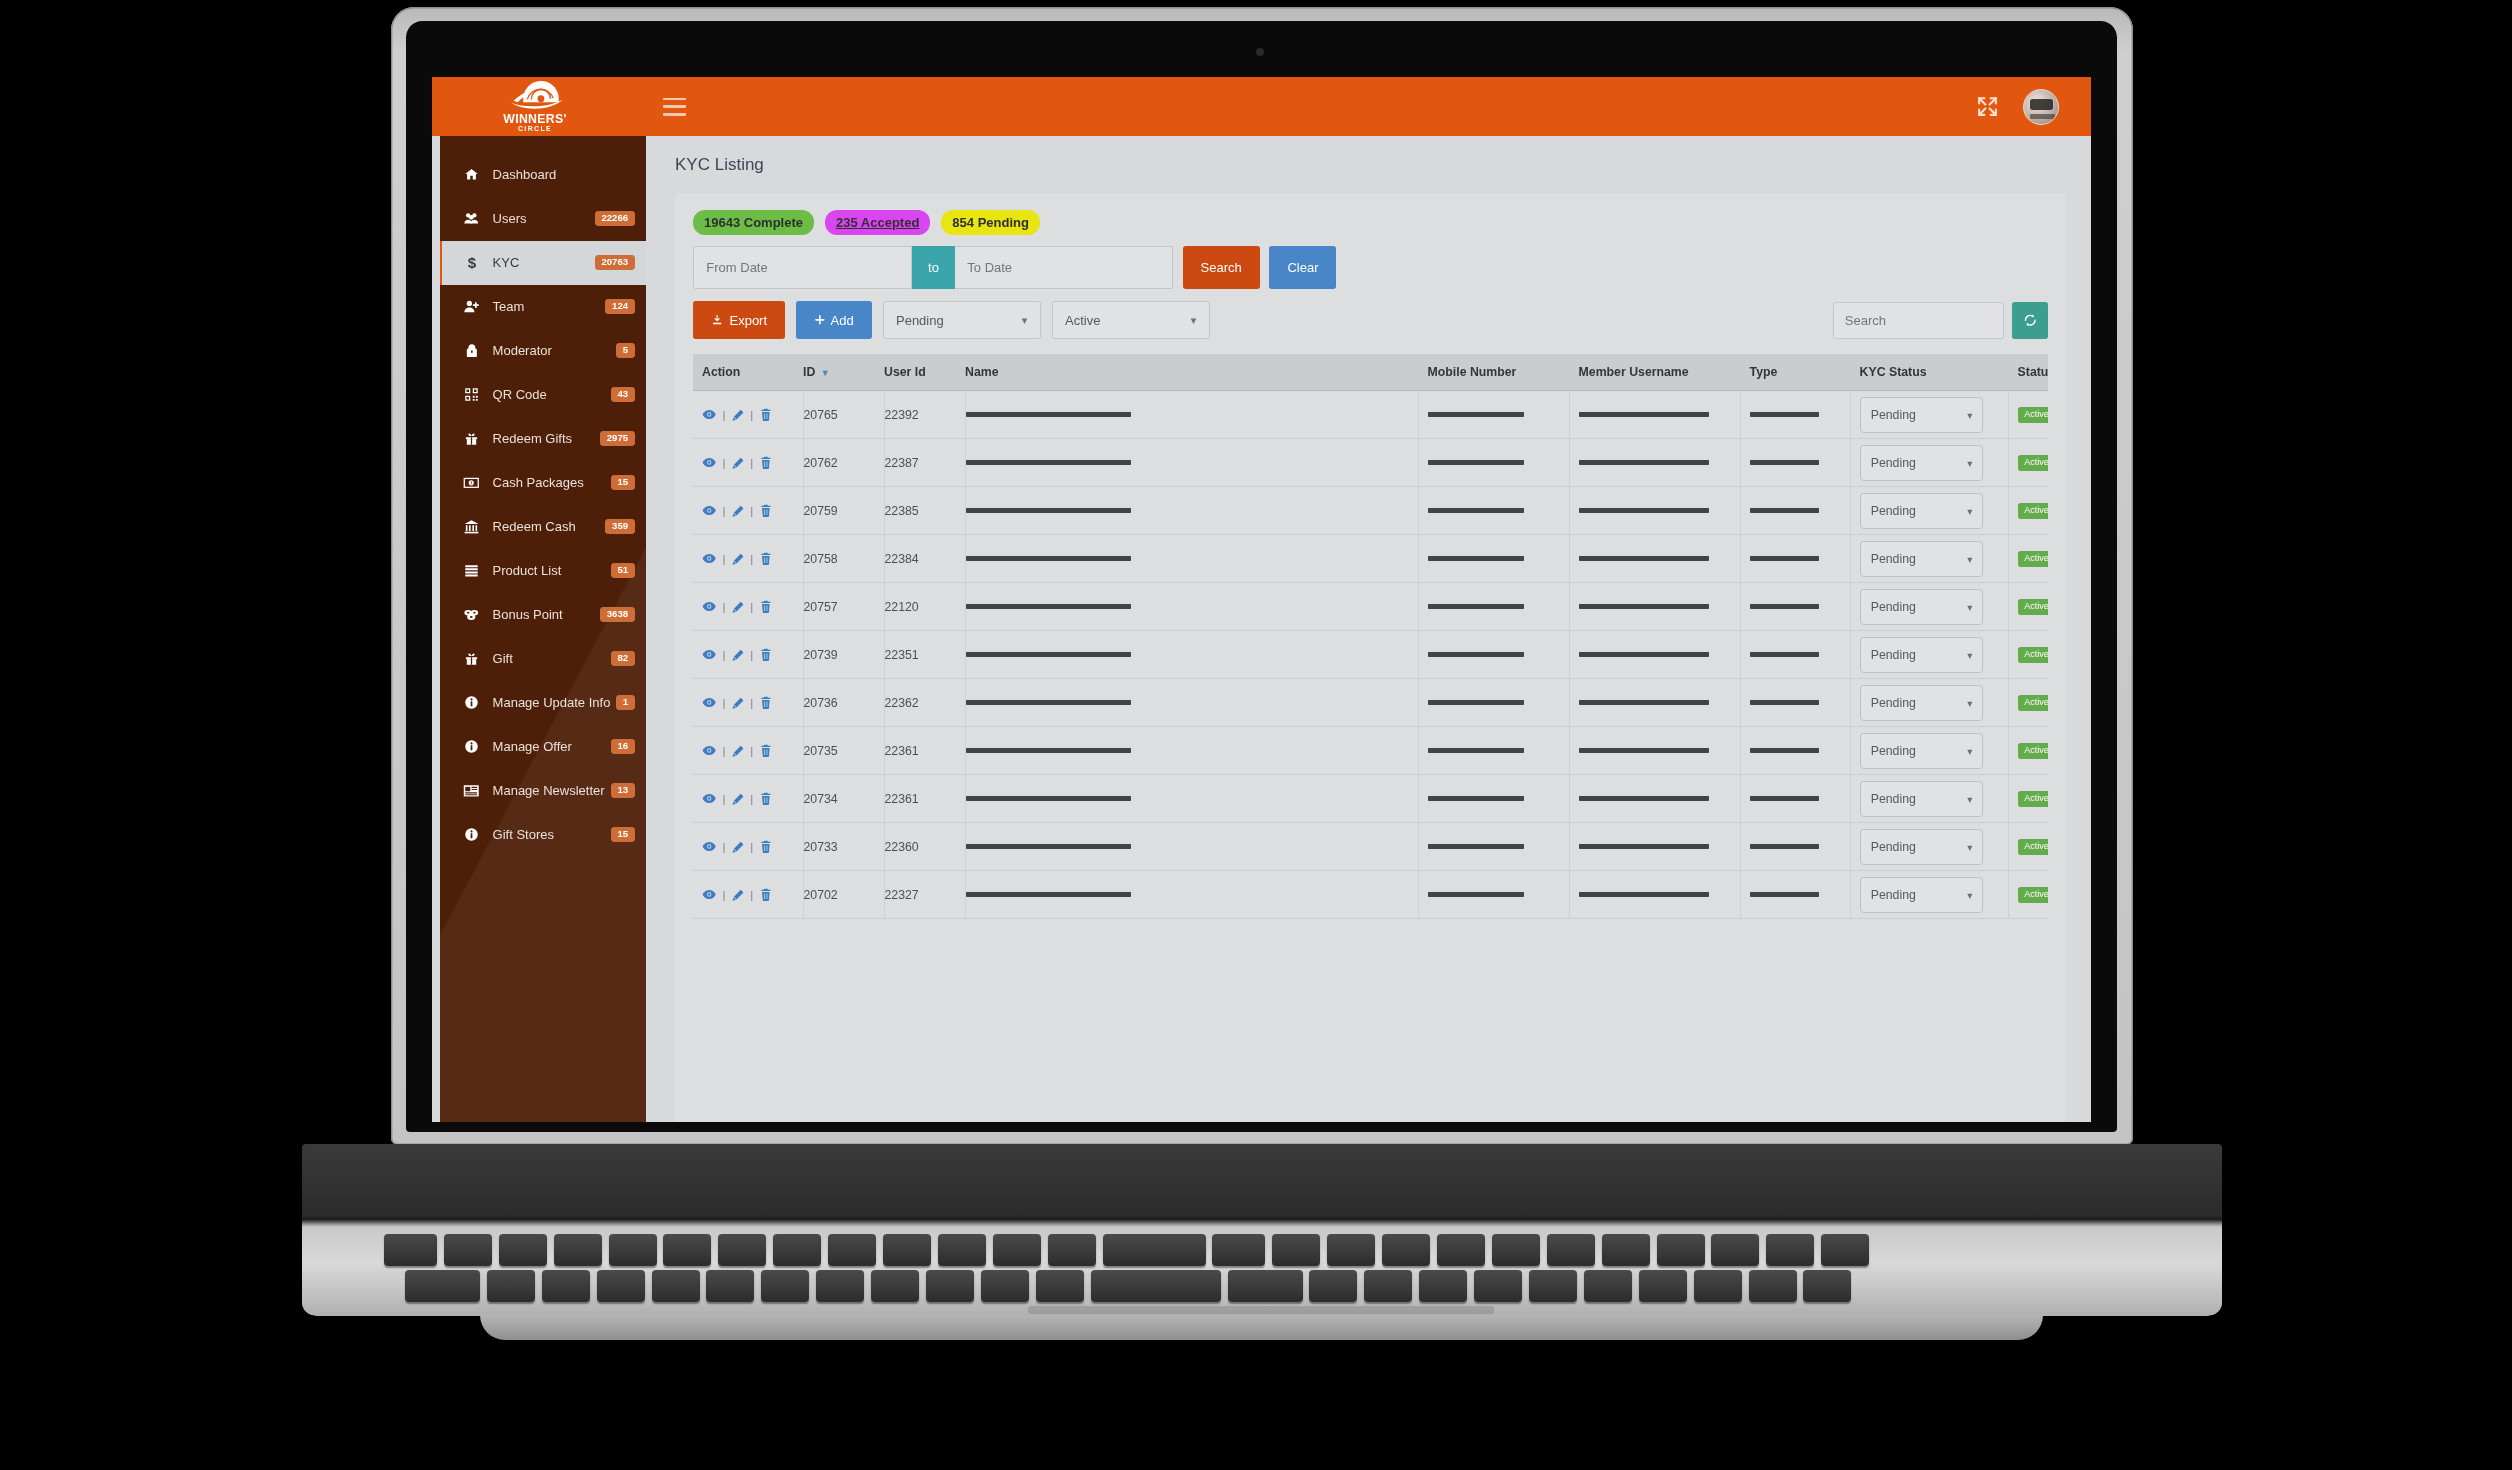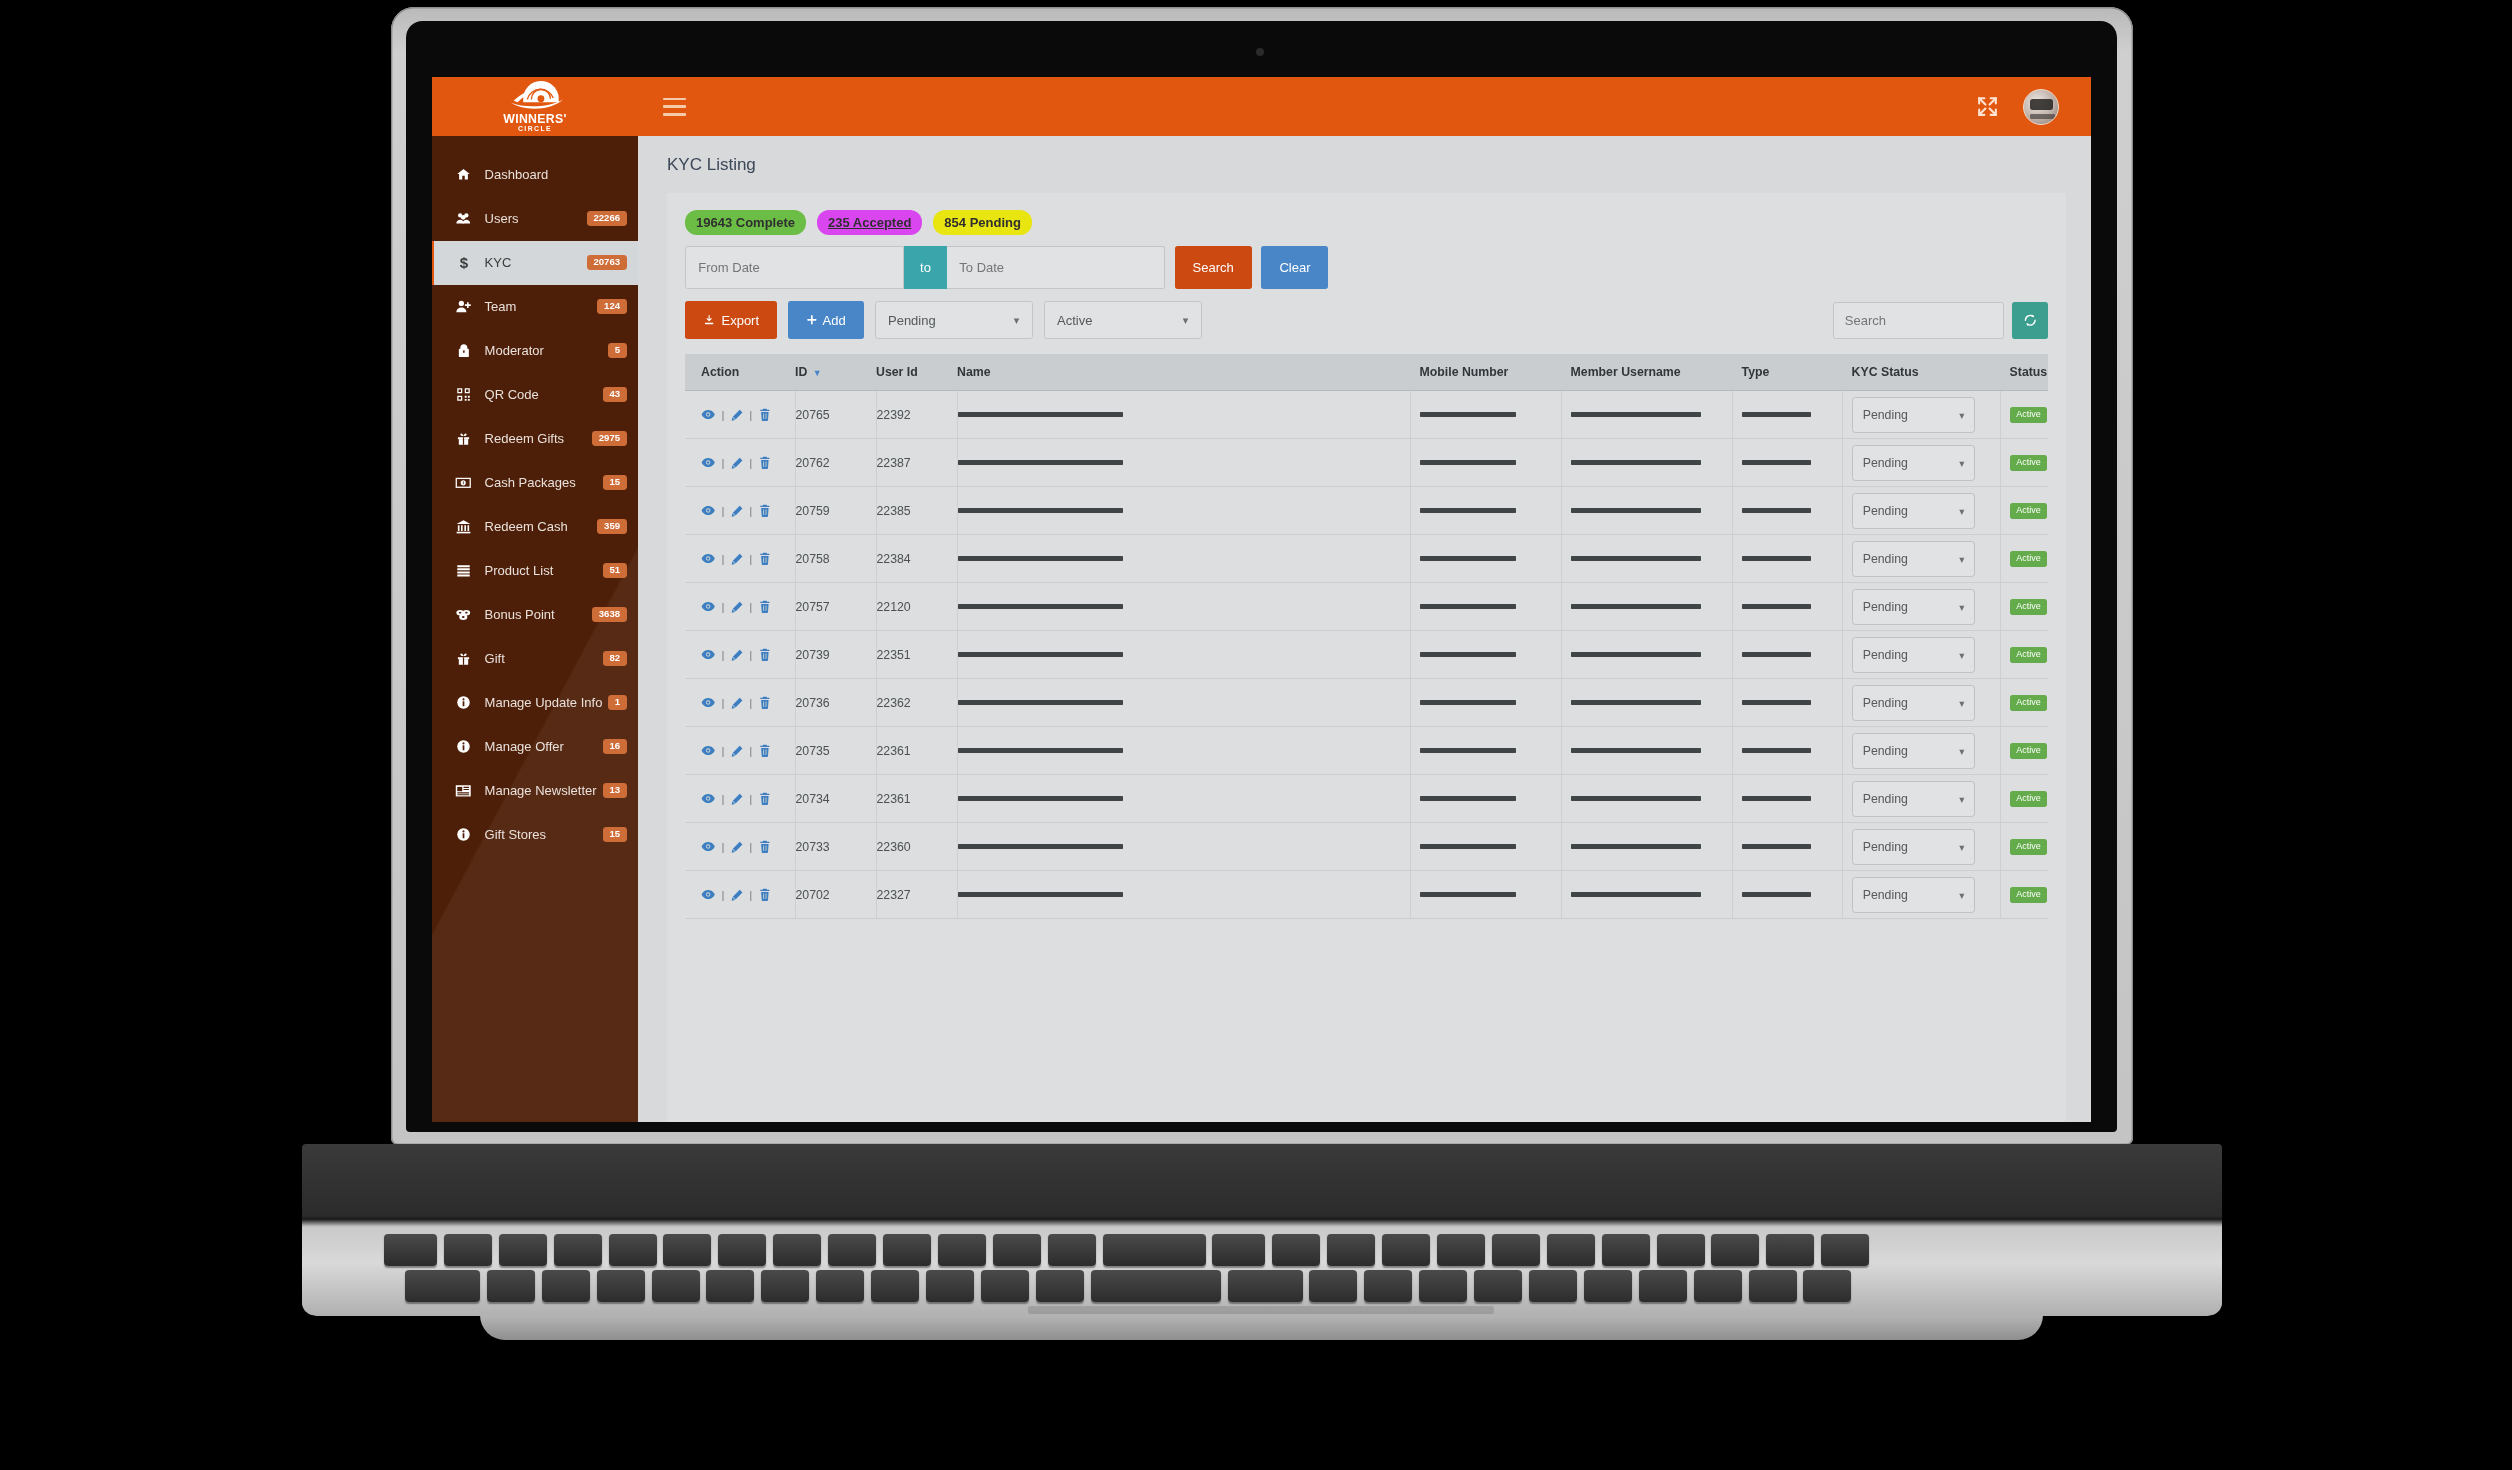--- a/index.html
+++ b/index.html
@@ -151,20 +151,21 @@
   
   #body { flex: 1; display: flex; min-height: 0; }
 
   
   #sidebar {
     width: 206px; flex: 0 0 206px;
     background: #4e1f08;
     position: relative;
     overflow: hidden;
     padding-top: 16.5px;
+    margin-left: 8px;
   }
   #sidebar::after {
     content: ""; position: absolute; inset: 0;
     background: linear-gradient(118deg, rgba(255,255,255,0) 58%, rgba(255,255,255,.05) 58.4%, rgba(255,255,255,.05) 100%);
     pointer-events: none;
   }
   #sidebar-bottom-fill {
     position: absolute; left: 0; right: 0; bottom: 0; height: 384px;
     background: #4e1f08;
   }
@@ -293,21 +294,21 @@
   }
   thead th .sort { color: #4886c7; font-size: 9px; margin-left: 5.5px; }
   tbody td {
     border-bottom: 0.7px solid #cbcecf;
     border-right: 0.7px solid #cdd0d1;
     font-size: 12.3px; color: #4b5054;
     height: 48px;
     vertical-align: middle;
   }
   tbody td:last-child { border-right: none; }
-  .col-action  { width: 110px; padding-left: 16px; }
+  .col-action  { width: 110px; padding-left: 9px; }
   .col-id      { width: 81px; }
   .col-userid  { width: 81px; margin-left: 48px; }
   .col-name    { width: 453px; }
   .col-mobile  { width: 151px; padding-left: 9.6px;}
   .col-member  { width: 171px; padding-left: 9.6px;}
   .col-type    { width: 110px; padding-left: 9.6px;}
   .col-kyc     { width: 158px; padding-left: 9.6px;}
   .col-status  { width: 82px; padding-left: 9.6px;}
 
   .act-group { display: flex; align-items: center; gap: 6.2px; color: #4886c7; }

